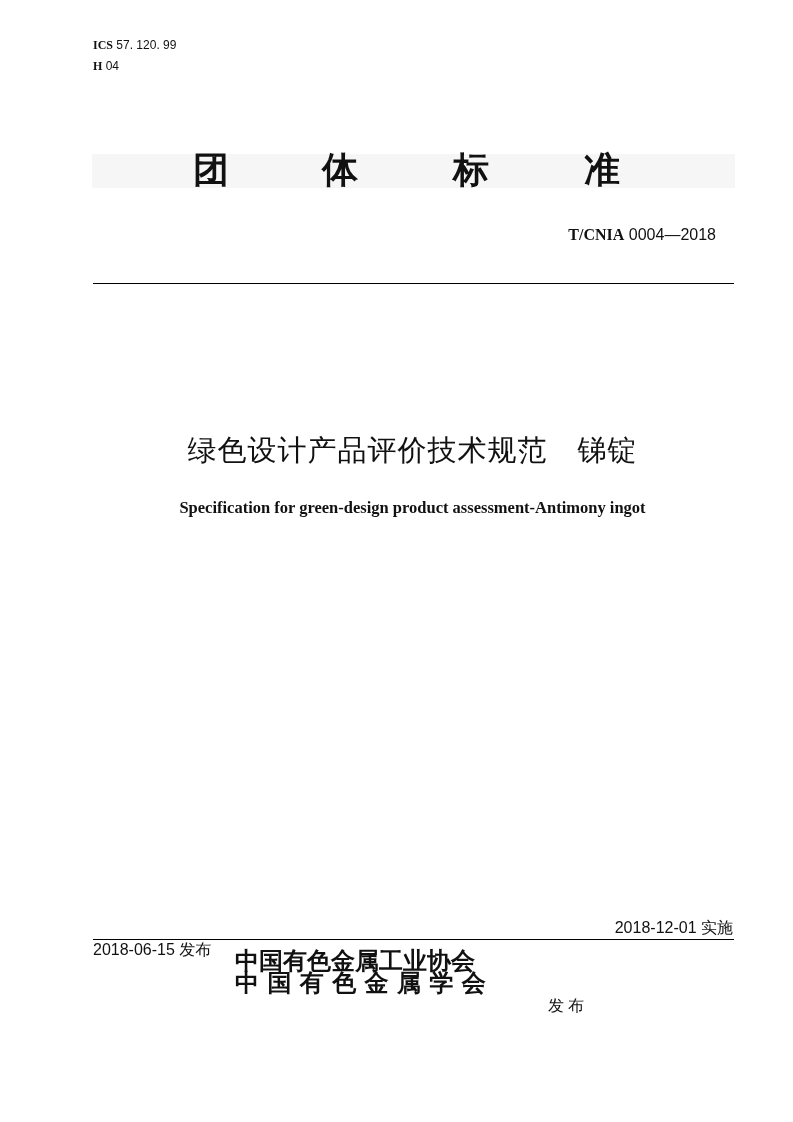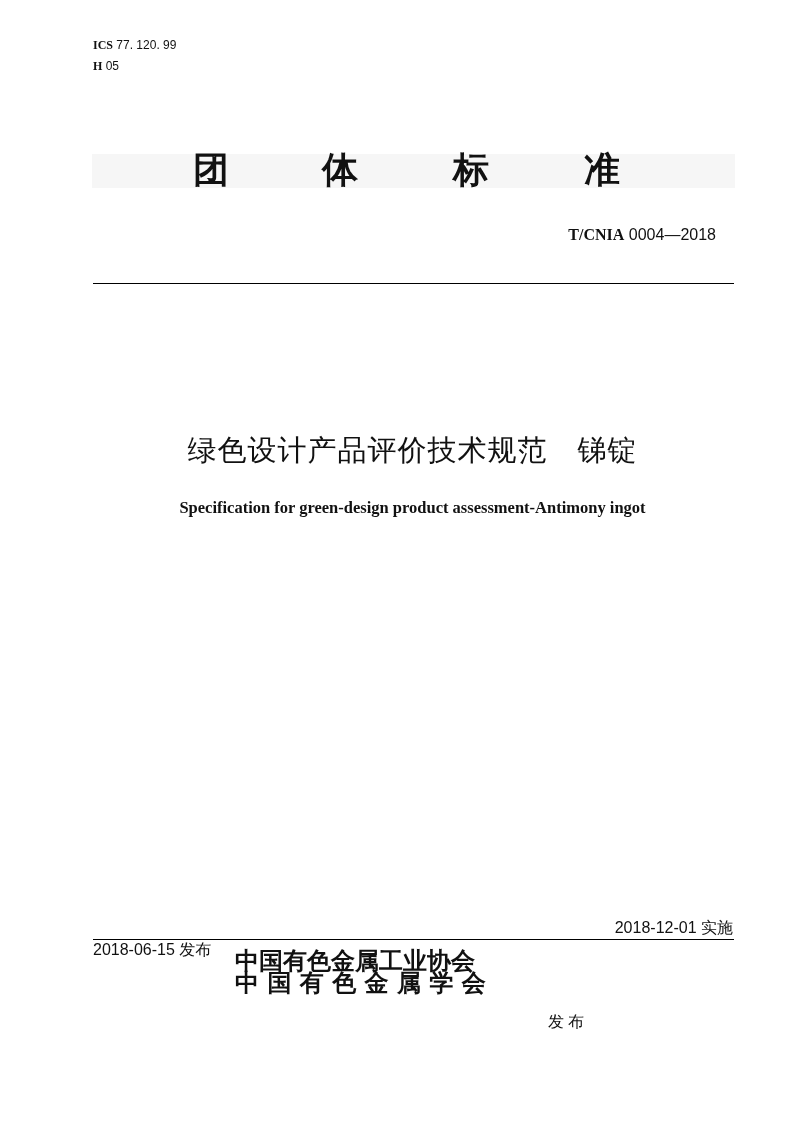--- a/index.html
+++ b/index.html
@@ -22,27 +22,27 @@
 
     .zh-title { left: 0; width: 825px; text-align: center; top: 430px; font-size: 29px; line-height: 40px; letter-spacing: 1px; }
     .en-title { left: 0; width: 825px; text-align: center; top: 498px; font-size: 16.5px; font-weight: bold; line-height: 20px; }
 
     .date-left { left: 93px; top: 940px; font-size: 16px; line-height: 20px; }
     .date-right { right: 60px; top: 918px; font-size: 16px; line-height: 20px; }
 
     .org { left: 235px; font-size: 24px; font-weight: bold; line-height: 30px; }
     .org1 { top: 946px; letter-spacing: 0px; }
     .org2 { top: 968px; letter-spacing: 8.4px; }
-    .publish { left: 548px; top: 996px; font-size: 16px; line-height: 20px; letter-spacing: 4px; margin-top: 16px; }
+    .publish { left: 548px; top: 996px; font-size: 16px; line-height: 20px; letter-spacing: 4px; }
   </style>
 </head>
 <body>
 
-<div class="abs ics serif"><b>ICS</b><span class="sans"> 77. 120. 99</span></div>
-<div class="abs ccs serif"><b>H</b><span class="sans"> 05</span></div>
+<div class="abs ics serif"><b>ICS</b><span class="sans"> 57. 120. 99</span></div>
+<div class="abs ccs serif"><b>H</b><span class="sans"> 04</span></div>
 
 <div class="abs band"></div>
 <div class="abs title-char sans" style="left:193px">团</div>
 <div class="abs title-char sans" style="left:322px">体</div>
 <div class="abs title-char sans" style="left:453px">标</div>
 <div class="abs title-char sans" style="left:584px">准</div>
 
 <div class="abs stdno"><span class="prefix serif">T/CNIA</span><span class="sans"> 0004—2018</span></div>
 
 <div class="abs rule" style="top:283px"></div>

